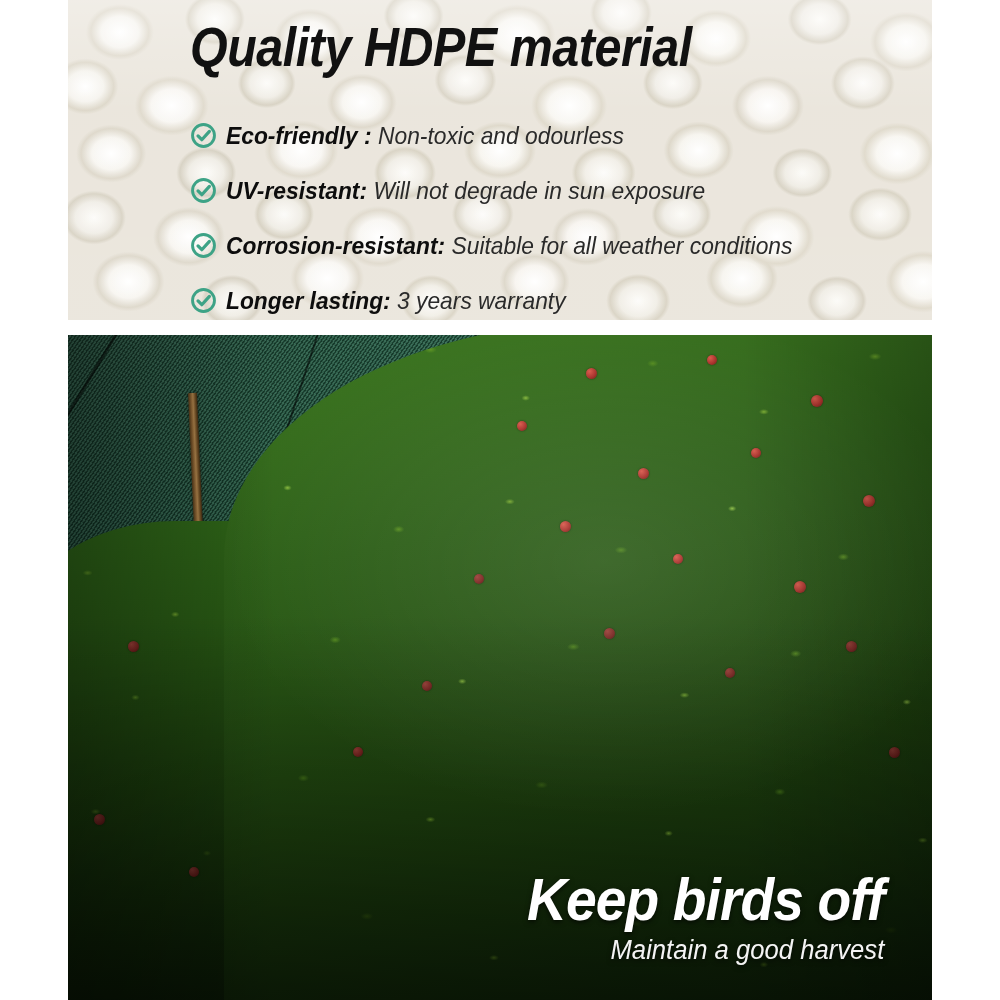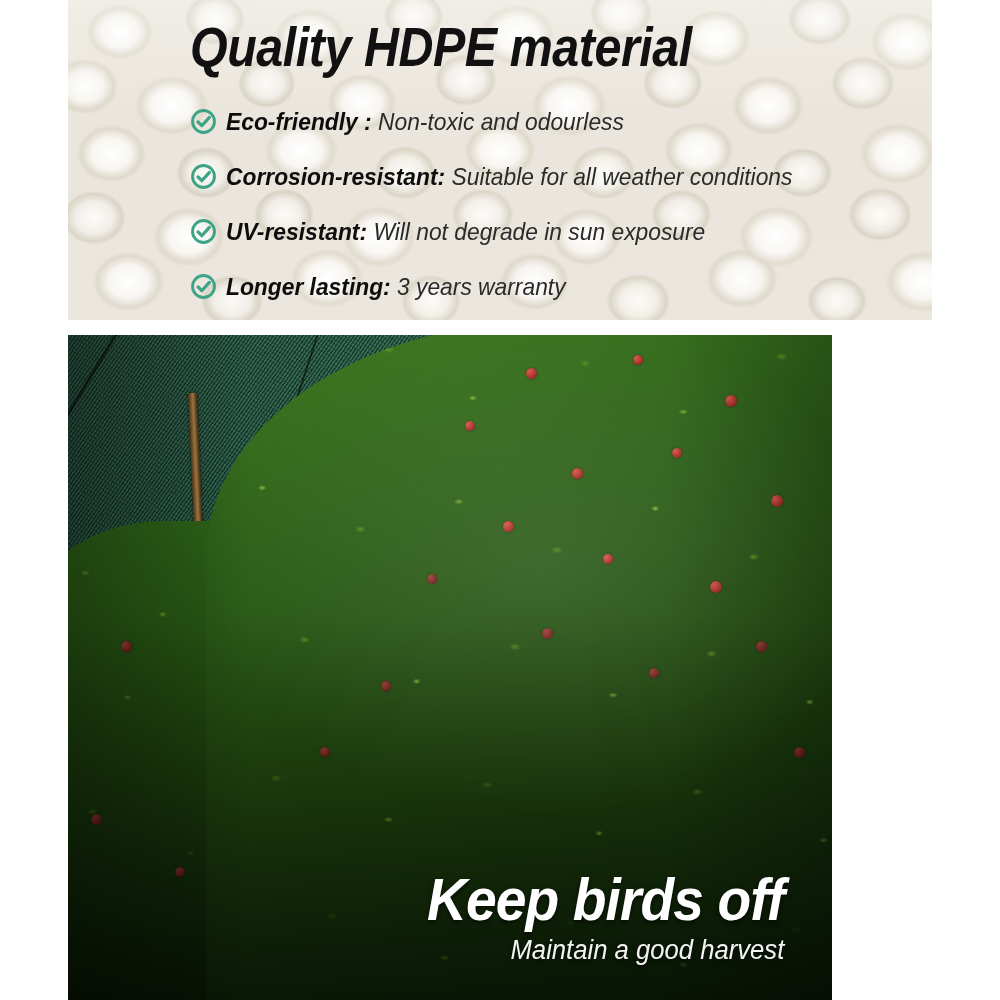--- a/index.html
+++ b/index.html
@@ -115,21 +115,21 @@
 
   
   .features {
     position: absolute;
     left: 122px;
     top: 94px;
     width: 790px;
   }
   .feature-row {
     display: flex;
-    align-items: center;
+    align-items: flex-end;
     height: 55px;
   }
   .check-icon {
     flex: 0 0 auto;
     width: 27px;
     height: 27px;
     margin-right: 9px;
     display: block;
   }
   .feature-text {
@@ -147,21 +147,21 @@
   .feature-text .desc {
     font-weight: 400;
     color: #2a2a2a;
   }
 
   
   .panel-bottom {
     position: absolute;
     left: 68px;
     top: 335px;
-    width: 764px;
+    width: 864px;
     height: 665px;
     overflow: hidden;
     background: #11351f;
   }
 
   
   .shade-net {
     position: absolute;
     left: 0; top: 0;
     width: 100%; height: 100%;
@@ -384,33 +384,33 @@
           <span class="desc">Non-toxic and odourless</span>
         </div>
       </div>
 
       <div class="feature-row">
         <svg class="check-icon" viewBox="0 0 32 32">
           <circle cx="16" cy="16" r="13" fill="none" stroke="#3da386" stroke-width="3.4"></circle>
           <path d="M9.5 16.4 L14 21 L23 11.2" fill="none" stroke="#3da386" stroke-width="3.8" stroke-linecap="round" stroke-linejoin="round"></path>
         </svg>
         <div class="feature-text">
-          <span class="lbl">Corrosion-resistant:</span>
-          <span class="desc">Suitable for all weather conditions</span>
+          <span class="lbl">UV-resistant:</span>
+          <span class="desc">Will not degrade in sun exposure</span>
         </div>
       </div>
 
       <div class="feature-row">
         <svg class="check-icon" viewBox="0 0 32 32">
           <circle cx="16" cy="16" r="13" fill="none" stroke="#3da386" stroke-width="3.4"></circle>
           <path d="M9.5 16.4 L14 21 L23 11.2" fill="none" stroke="#3da386" stroke-width="3.8" stroke-linecap="round" stroke-linejoin="round"></path>
         </svg>
         <div class="feature-text">
-          <span class="lbl">UV-resistant:</span>
-          <span class="desc">Will not degrade in sun exposure</span>
+          <span class="lbl">Corrosion-resistant:</span>
+          <span class="desc">Suitable for all weather conditions</span>
         </div>
       </div>
 
       <div class="feature-row">
         <svg class="check-icon" viewBox="0 0 32 32">
           <circle cx="16" cy="16" r="13" fill="none" stroke="#3da386" stroke-width="3.4"></circle>
           <path d="M9.5 16.4 L14 21 L23 11.2" fill="none" stroke="#3da386" stroke-width="3.8" stroke-linecap="round" stroke-linejoin="round"></path>
         </svg>
         <div class="feature-text">
           <span class="lbl">Longer lasting:</span>

